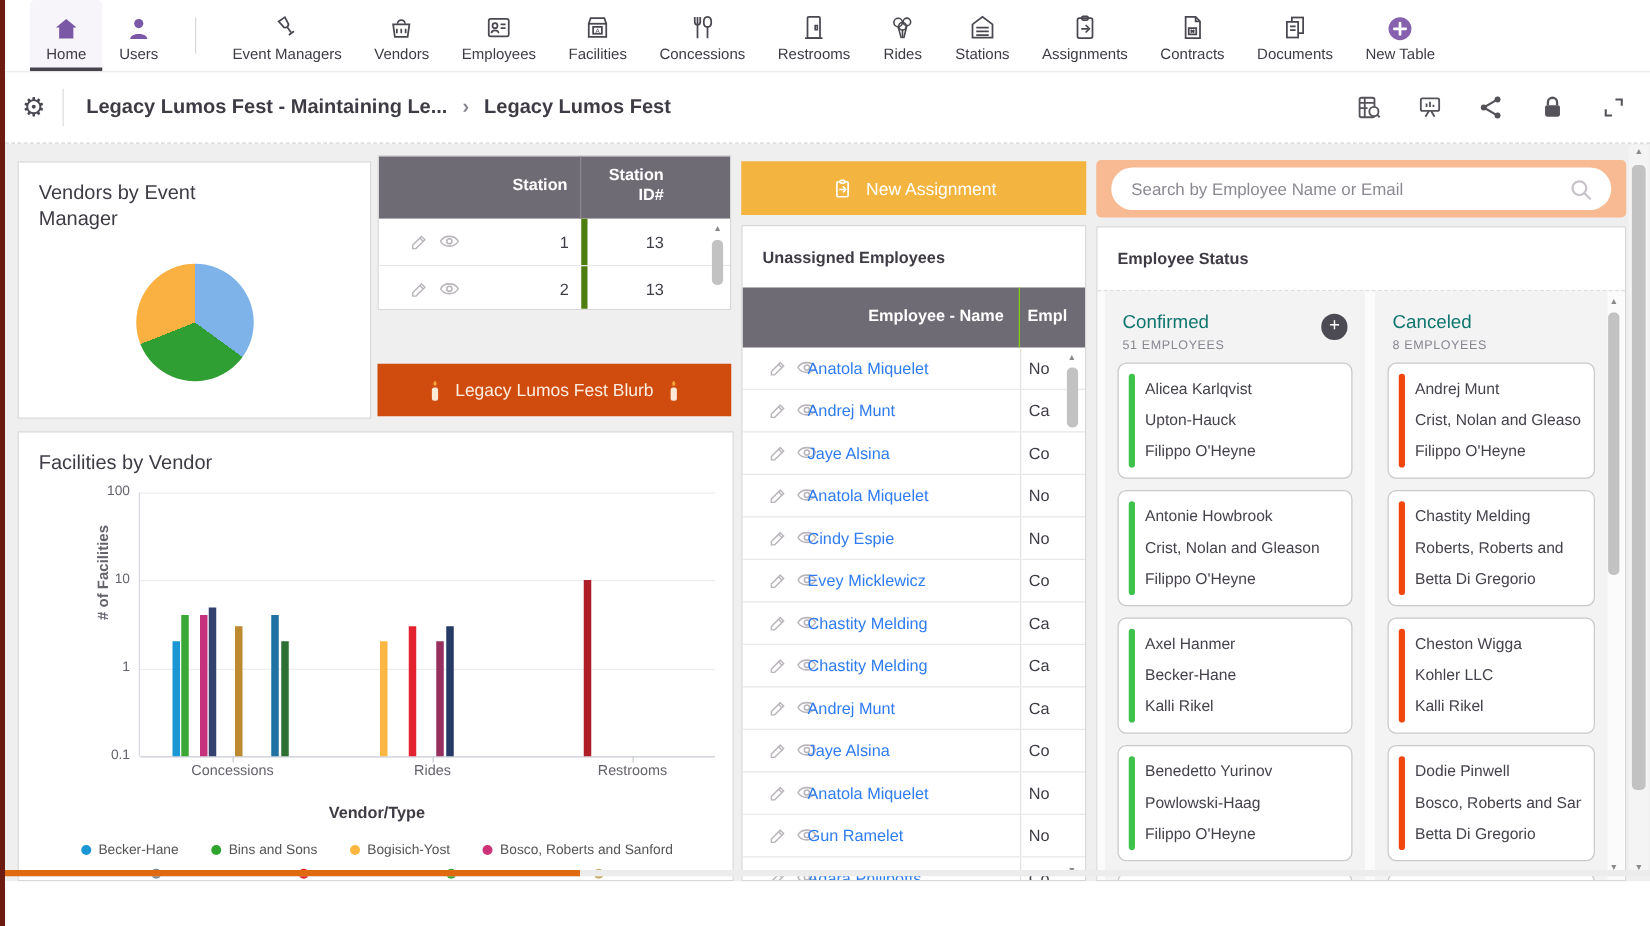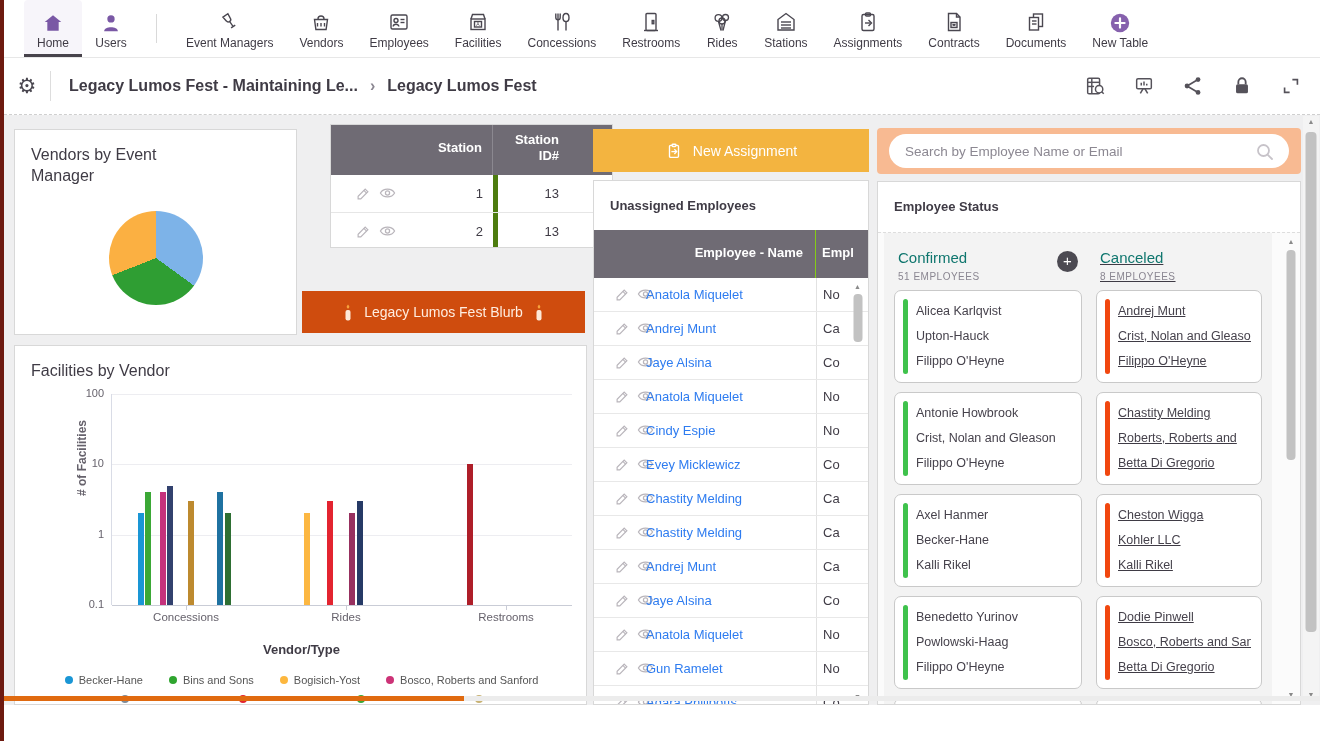--- a/index.html
+++ b/index.html
@@ -29,21 +29,21 @@
   
   .main { position:absolute; left:4px; top:115px; width:1316px; height:590px; background:#efeff0; overflow:hidden; }
   .panel { position:absolute; background:#fff; border:1px solid #d8d8d8; }
 
   
   .vendors-card { left:10px; top:14px; width:283px; height:206px; }
   .card-title { font-size:16px; color:#3f3b45; padding:14px 0 0 16px; line-height:21px; }
   .pie { position:absolute; left:94px; top:81px; width:94px; height:94px; border-radius:50%; }
 
   
-  .station-panel { left:298px; top:9px; width:283px; height:124px; overflow:hidden;margin-left:28px; }
+  .station-panel { left:298px; top:9px; width:283px; height:124px; overflow:hidden; }
   .gridhead { background:#6f6b74; color:#fff; font-weight:bold; font-size:13px; display:flex; height:50px; }
   .gridhead .h1 { width:162px; text-align:right; padding:15px 10px 0 0; border-right:1px solid #8b8890; }
   .gridhead .h2 { width:76px; text-align:right; padding:7px 10px 0 0; line-height:16px; }
   .srow { display:flex; height:38px; border-bottom:1px solid #e6e6e6; background:#fff; align-items:center; font-size:13px; }
   .srow .icons { width:66px; display:flex; gap:8px; padding-left:24px; }
   .srow .v1 { width:96px; text-align:right; padding-right:10px; }
   .srow .v2 { width:76px; text-align:right; padding-right:10px; border-left:5px solid #4d7c0f; align-self:stretch; display:flex; align-items:center; justify-content:flex-end; }
   .rowico { width:16px; height:16px; cursor:pointer; }
 
   
@@ -770,21 +770,21 @@
               <div class="ln">Kalli Rikel</div>
             </div>
             <div class="kcard">
               <span class="accent" style="background:#3fc24c"></span>
               <div class="ln">Benedetto Yurinov</div>
               <div class="ln">Powlowski-Haag</div>
               <div class="ln">Filippo O'Heyne</div>
             </div>
             <div class="kcard"></div>
           </div>
-          <div class="kcol" style="left: 208px; width: 186px; text-decoration: underline;">
+          <div class="kcol" style="left: 222px; width: 186px;">
             <div class="kcol-head">
               <div class="kcol-name">Canceled</div>
               <div class="kcol-count">8 EMPLOYEES</div>
             </div>
             <div class="kcard">
               <span class="accent" style="background:#f1470f"></span>
               <div class="ln">Andrej Munt</div>
               <div class="ln">Crist, Nolan and Gleason</div>
               <div class="ln">Filippo O'Heyne</div>
             </div>

